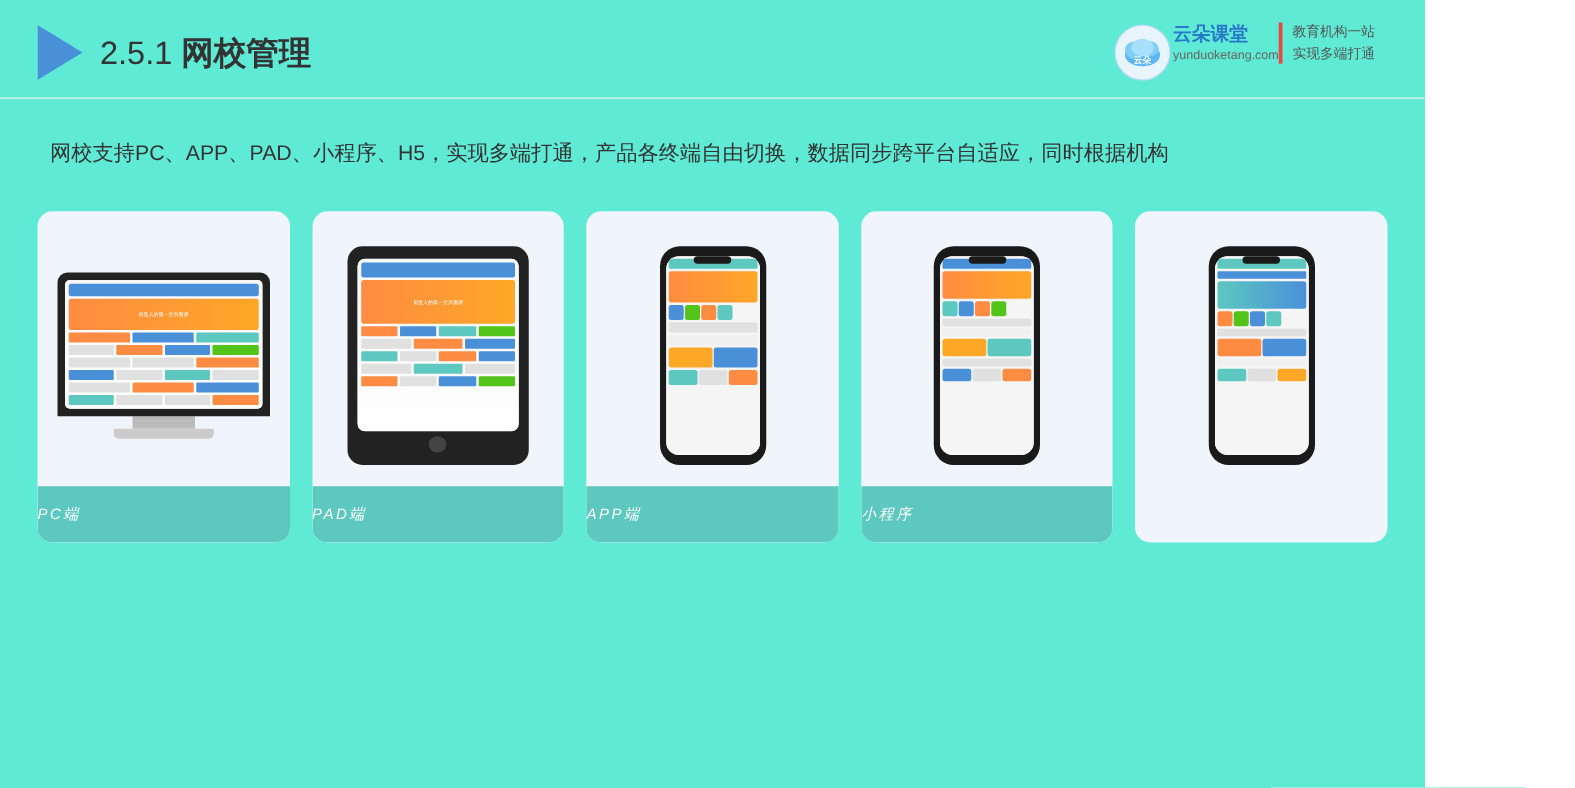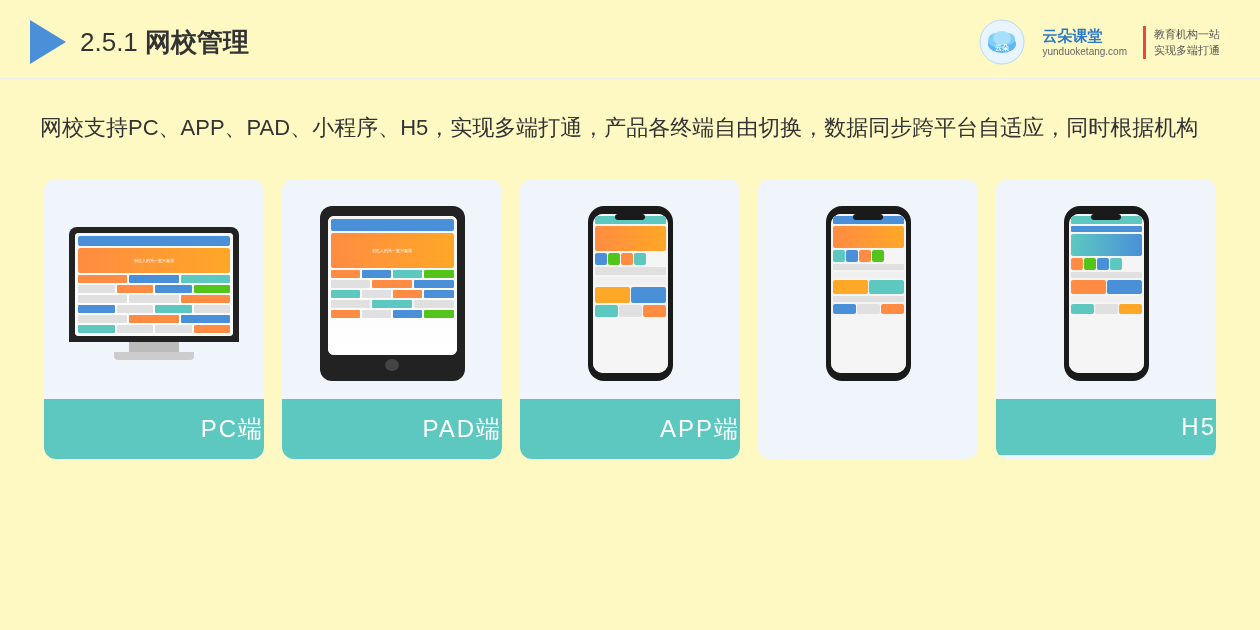--- a/index.html
+++ b/index.html
@@ -4,23 +4,23 @@
   <style>
     * { box-sizing: border-box; margin: 0; padding: 0; }
     body {
       font-family: "Microsoft YaHei", "PingFang SC", sans-serif;
       background: #fff;
       width: 1260px;
       min-height: 630px;
       overflow: hidden;
     }
     .page {
-      width: 1260px;
+      width: 1140px;
       min-height: 630px;
-      background: #fef9c3;
+      background: #5eead4;
       padding: 0;
     }
     
     .header {
       display: flex;
       align-items: center;
       justify-content: space-between;
       padding: 18px 40px 12px 30px;
       border-bottom: 1px solid #eee;
     }
@@ -36,22 +36,22 @@
     .header-title {
       font-size: 26px;
       color: #333;
       font-weight: normal;
     }
     .header-title strong {
       font-weight: bold;
     }
     .brand-logo {
       display: flex;
-      align-items: center;
-      gap: 16px;
+      align-items: flex-start;
+      gap: 0;
     }
     .brand-icon-wrap {
       display: flex;
       align-items: center;
       gap: 6px;
     }
     .brand-text-wrap {
       display: flex;
       flex-direction: column;
       line-height: 1.3;
@@ -68,21 +68,21 @@
     .brand-slogan {
       font-size: 11px;
       color: #555;
       border-left: 3px solid #ef4444;
       padding-left: 8px;
       line-height: 1.5;
     }
     
     .description {
       padding: 28px 40px 10px 40px;
-      font-size: 22px;
+      font-size: 17px;
       color: #333;
       line-height: 1.9;
     }
     
     .cards-section {
       padding: 20px 30px 30px 30px;
       display: flex;
       gap: 18px;
       justify-content: center;
     }
@@ -103,24 +103,25 @@
       height: 220px;
       display: flex;
       align-items: center;
       justify-content: center;
       padding: 20px 10px 10px 10px;
     }
     .card-label {
       width: 100%;
       background: #5dc8c0;
       color: #fff;
-      text-align: right;
-      font-size: 24px;
+      text-align: left;
+      font-size: 12px;
       padding: 14px 0;
       letter-spacing: 2px;
+      font-style: italic;
     }
     
     
     .pc-monitor {
       display: flex;
       flex-direction: column;
       align-items: center;
     }
     .monitor-frame {
       width: 170px;
@@ -478,20 +479,21 @@
               <div style="height:6px; background:#e0e0e0; border-radius:1px; margin-bottom:2px;"></div>
               <div style="display:flex; gap:1px;">
                 <div style="flex:1; height:10px; background:#4a90d9; border-radius:2px;"></div>
                 <div style="flex:1; height:10px; background:#e0e0e0; border-radius:2px;"></div>
                 <div style="flex:1; height:10px; background:#ff8c42; border-radius:2px;"></div>
               </div>
             </div>
           </div>
         </div>
       </div>
+      <div class="card-label">小程序</div>
     </div>
 
     <div class="card">
       <div class="card-image-area">
         <div class="phone-frame">
           <div class="phone-notch"></div>
           <div class="phone-screen">
             <div class="phone-screen-content">
               <div class="phone-top-bar" style="background:#5dc8c0;"></div>
               <div style="height:6px; background:#4a90d9; margin-bottom:2px; border-radius:1px;"></div>
@@ -510,17 +512,16 @@
               <div style="height:6px; background:#f0f0f0; margin-bottom:2px; border-radius:1px;"></div>
               <div style="display:flex; gap:1px;">
                 <div style="flex:1; height:10px; background:#5dc8c0; border-radius:2px;"></div>
                 <div style="flex:1; height:10px; background:#e0e0e0; border-radius:2px;"></div>
                 <div style="flex:1; height:10px; background:#ffa726; border-radius:2px;"></div>
               </div>
             </div>
           </div>
         </div>
       </div>
-      <div class="card-label">H5</div>
     </div>
 
   </div>
 </div>
 
 </body></html>

